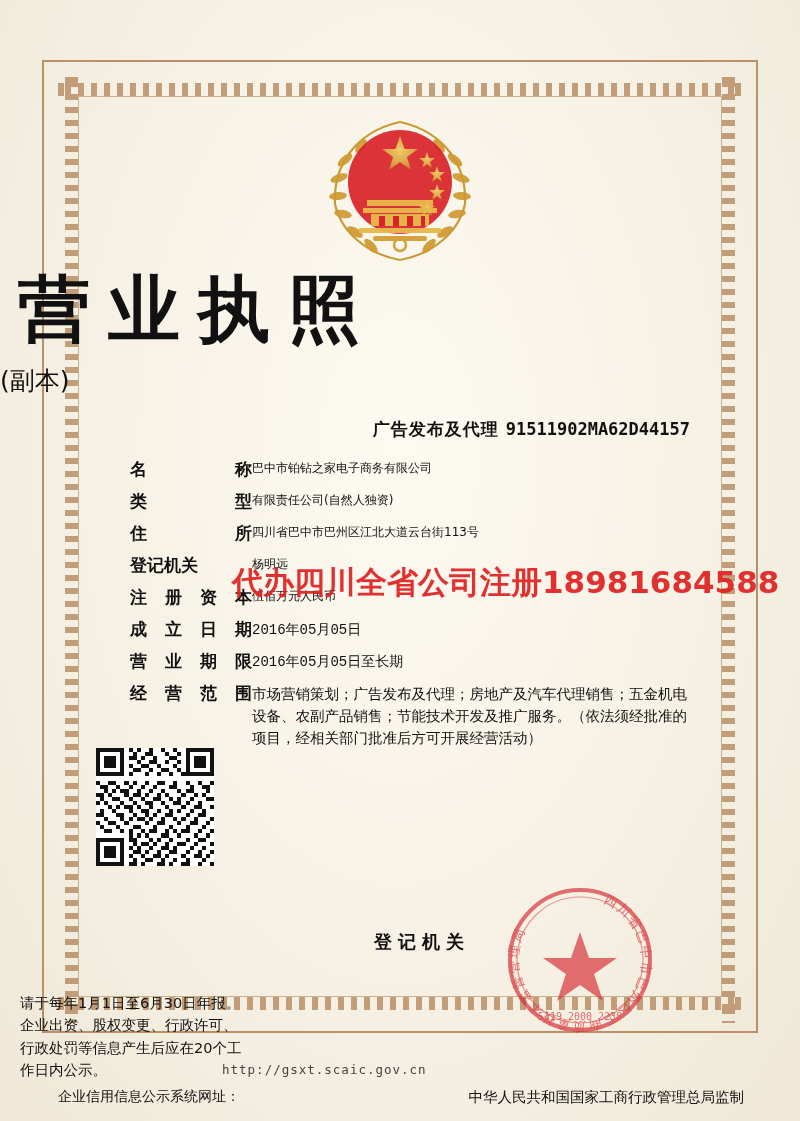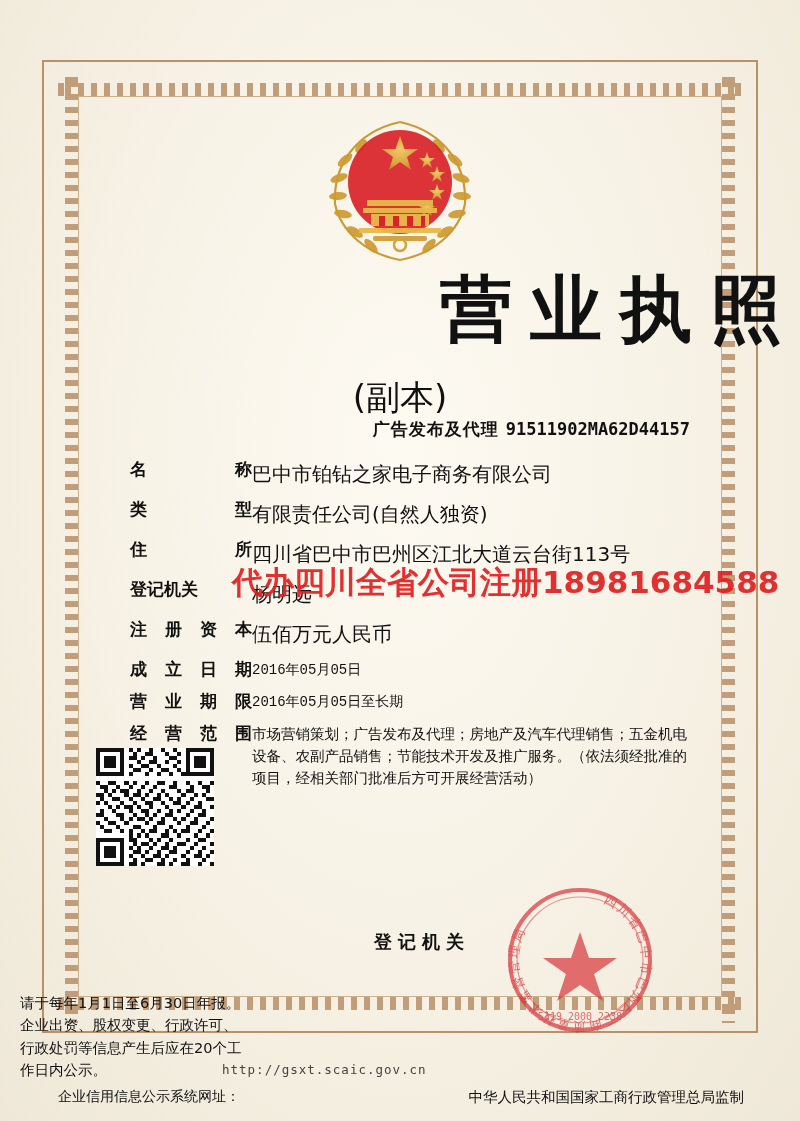--- a/index.html
+++ b/index.html
@@ -46,35 +46,34 @@
     border:1px solid #cbb08c;
   }
   
   .emblem{
     position:absolute;left:50%;top:108px;transform:translateX(-50%);
     width:170px;height:165px;
   }
   
   .title{
     position:absolute;top:262px;left:0;right:0;
-    text-align:right;
+    text-align:left;
     font-family:"DejaVu Sans", sans-serif;
     font-weight:bold;
     font-size:72px;
     letter-spacing:18px;
     color:#111;
     text-indent:18px;
   }
   .subtitle{
     position:absolute;top:364px;left:0;right:0;
-    text-align:center;
-    font-family:"DejaVu Sans", sans-serif;
-    font-size:34px;
+    text-align:left;
+    font-family:"DejaVu Sans", sans-serif;
+    font-size:25px;
     color:#111;
-    margin-top:11px;
   }
   .credit-code{
     position:absolute;top:418px;right:110px;
     font-family:"DejaVu Sans", sans-serif;
     font-size:17px;font-weight:bold;color:#111;
     letter-spacing:1px;
   }
   .credit-code .num{font-family:"DejaVu Sans Mono", monospace;letter-spacing:0px;}
   
   .fields{
@@ -87,21 +86,21 @@
   .label{
     width:122px;flex:none;
     font-family:"DejaVu Sans", sans-serif;
     font-size:17px;font-weight:bold;color:#111;
     display:flex;justify-content:space-between;
     letter-spacing:0;
   }
   .label span{display:inline-block;}
   .value{
     font-family:"DejaVu Sans", sans-serif;
-    font-size:20px;color:#111;
+    font-size:12px;color:#111;
     line-height:1.45;
     padding-top:2px;
   }
   .value.small{font-size:14px;font-family:Liberation Mono, monospace;}
   .value.scope{font-size:14.5px;line-height:1.5;}
   
   .qr{
     position:absolute;left:96px;top:748px;width:118px;height:118px;
     background:#fff;
   }

